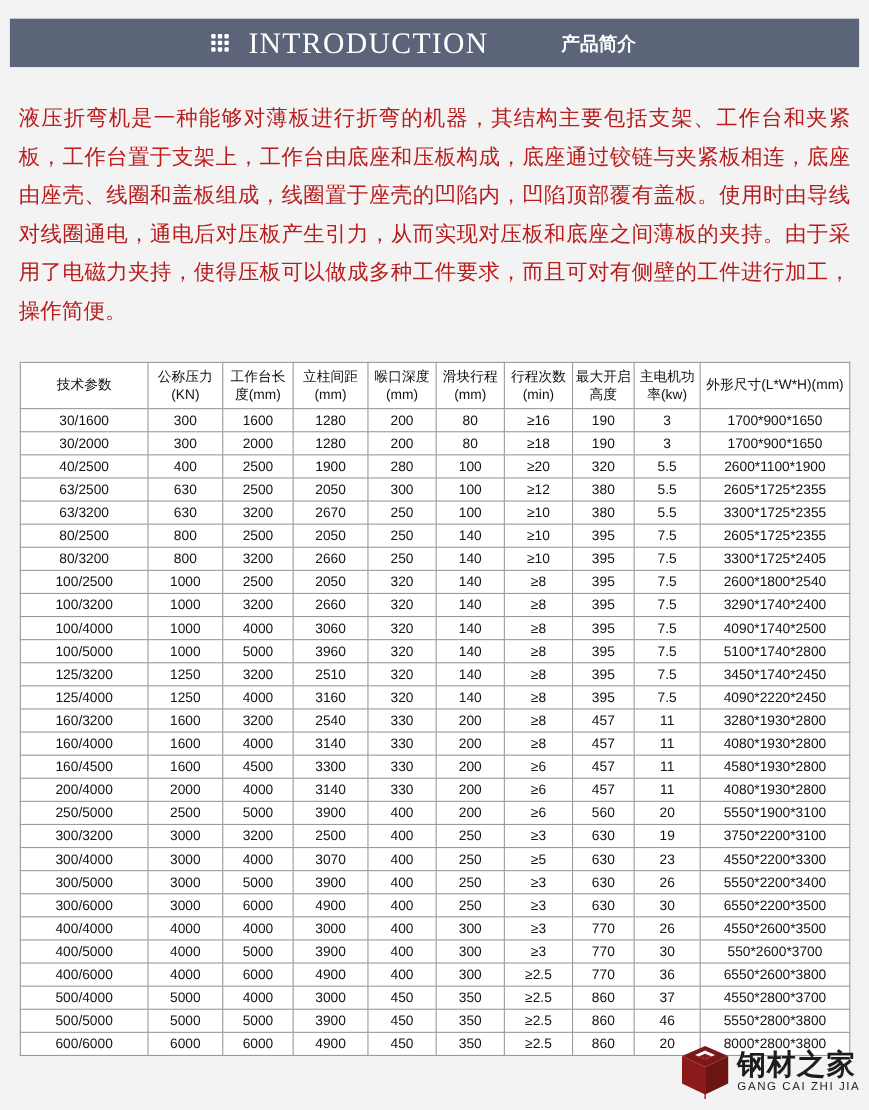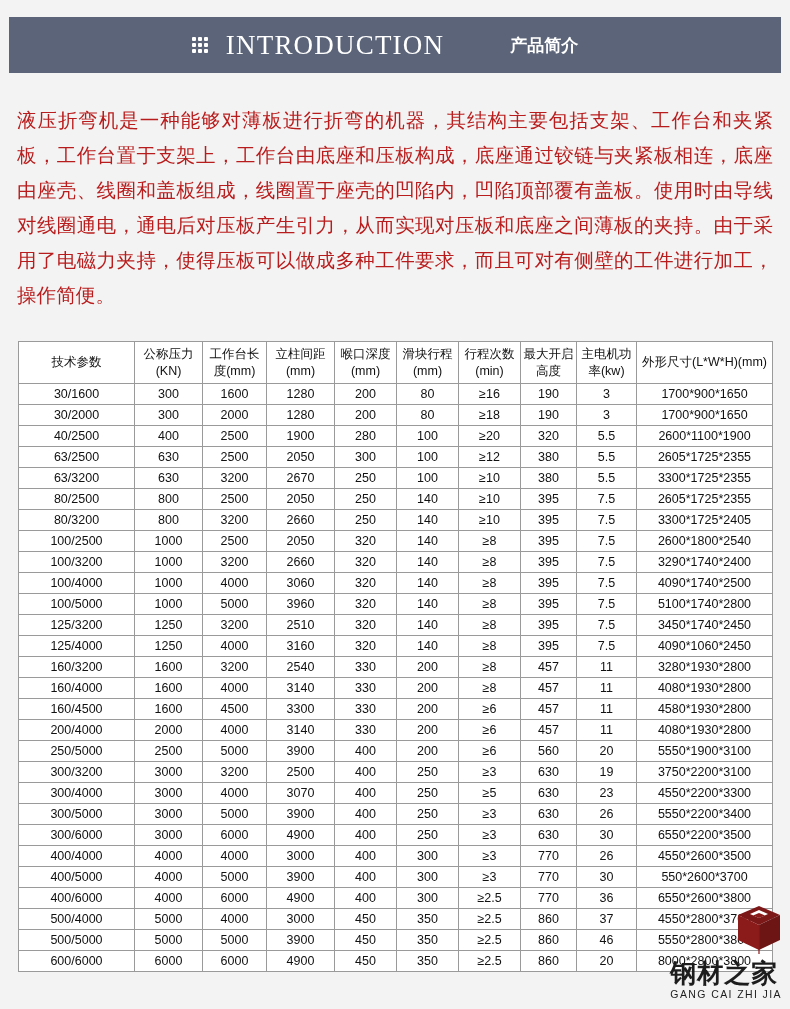--- a/index.html
+++ b/index.html
@@ -13,21 +13,21 @@
     height: 1009px;
     font-family: "Liberation Sans", "DejaVu Sans", sans-serif;
     color: #1a1a1a;
     position: relative;
     overflow: hidden;
   }
 
   
   .banner {
     margin: 17px 9px 0 9px;
-    height: 56px;
+    height: 44px;
     background: #5b6478;
     display: flex;
     align-items: center;
     justify-content: center;
     gap: 0;
     position: relative;
   }
   .banner-inner {
     display: flex;
     align-items: center;
@@ -117,24 +117,23 @@
   col.c7 { width: 56px; }
   col.c8 { width: 60px; }
   col.c9 { width: 136px; }
 
   
   .watermark {
     position: absolute;
     right: 8px;
     bottom: 10px;
     display: flex;
-    align-items: flex-end;
+    align-items: center;
     gap: 6px;
     pointer-events: none;
-    flex-direction: column;
   }
   .wm-cube {
     position: relative;
     width: 46px;
     height: 50px;
     flex: 0 0 auto;
   }
   .wm-text {
     display: flex;
     flex-direction: column;
@@ -381,21 +380,21 @@
         <tr>
           <td>125/4000</td>
           <td>1250</td>
           <td>4000</td>
           <td>3160</td>
           <td>320</td>
           <td>140</td>
           <td>≥8</td>
           <td>395</td>
           <td>7.5</td>
-          <td>4090*1060*2450</td>
+          <td>4090*2220*2450</td>
         </tr>
         <tr>
           <td>160/3200</td>
           <td>1600</td>
           <td>3200</td>
           <td>2540</td>
           <td>330</td>
           <td>200</td>
           <td>≥8</td>
           <td>457</td>

